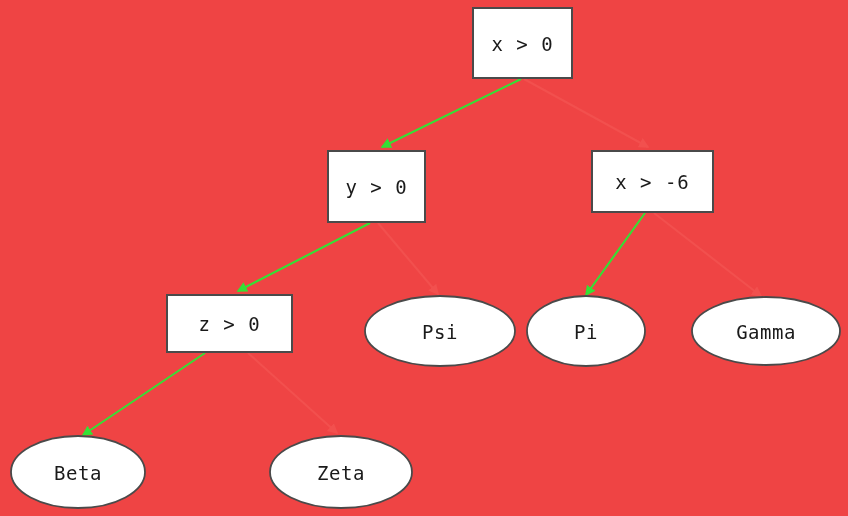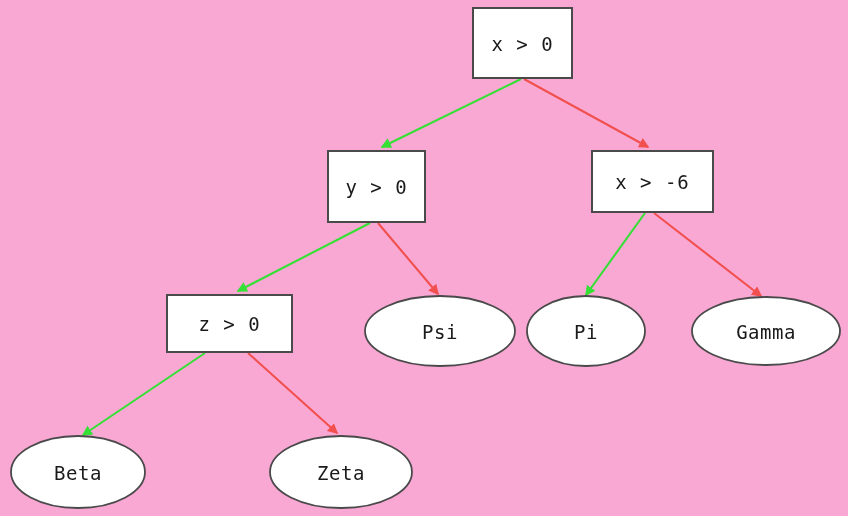--- a/index.html
+++ b/index.html
@@ -10,21 +10,21 @@
   body {
     width: 848px;
     height: 516px;
     overflow: hidden;
     font-family: "DejaVu Sans Mono", monospace;
   }
   #diagram-root {
     position: relative;
     width: 848px;
     height: 516px;
-    background: #f9a8d4;
+    background: #ef4444;
   }
   svg#tree-svg {
     display: block;
     width: 848px;
     height: 516px;
   }
   .node-shape {
     fill: #ffffff;
     stroke: #4a4a4a;
     stroke-width: 2;

